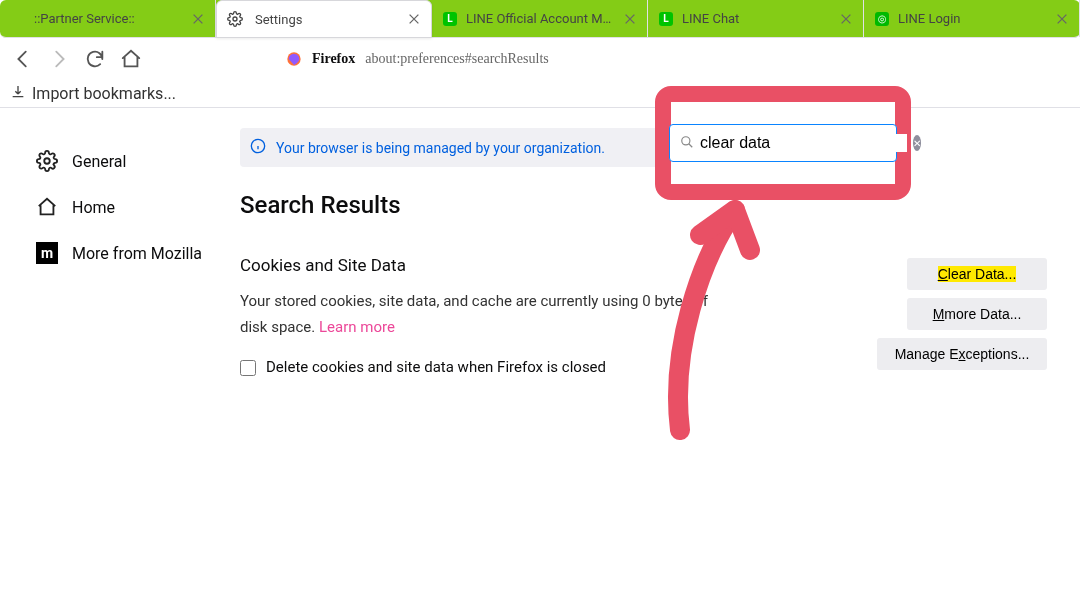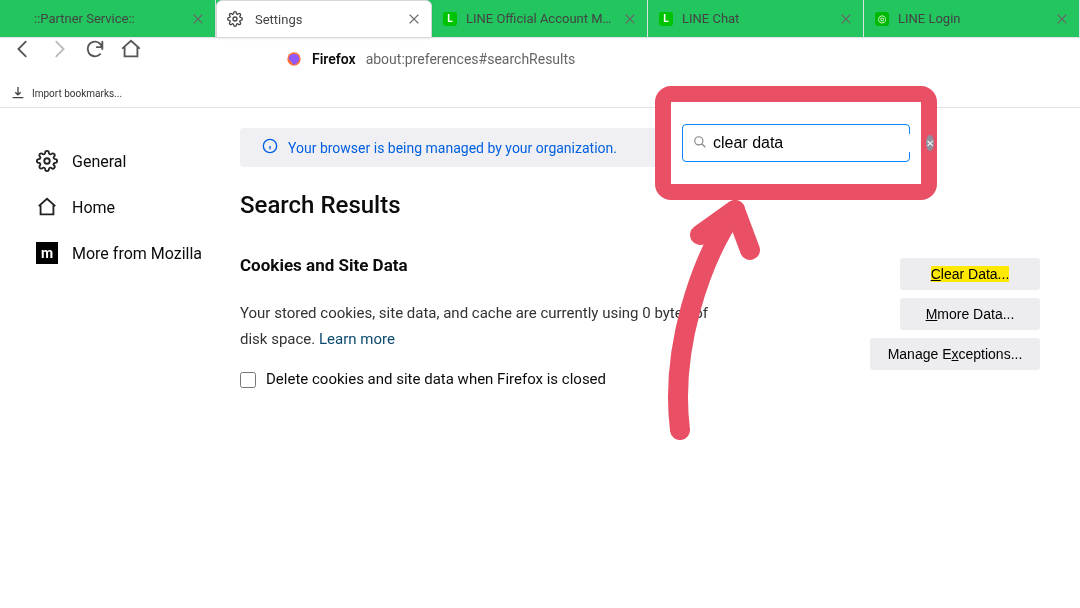--- a/index.html
+++ b/index.html
@@ -1,65 +1,65 @@
 <!DOCTYPE html>
 <html><head>
 <meta charset="utf-8">
 <style>
   * { margin: 0; padding: 0; box-sizing: border-box; }
   body { font-family: -apple-system, BlinkMacSystemFont, "Segoe UI", Roboto, Arial, sans-serif; font-size: 14px; color: #0c0c0d; background: #fff; width: 1080px; height: 608px; overflow: hidden; position: relative; }
 
   
-  .tabstrip { display: flex; align-items: stretch; height: 38px; background: #22c55e; border-bottom: 1px solid #e0e0e6; }
+  .tabstrip { display: flex; align-items: stretch; height: 38px; background: #84cc16; border-bottom: 1px solid #e0e0e6; border-radius: 6px; }
   .tab { display: flex; align-items: center; padding: 0 10px; width: 216px; gap: 8px; border-right: 1px solid #e0e0e6; cursor: pointer; position: relative; color: #444; }
   .tab.active { background: #fff; border-top: 2px solid #0a84ff00; box-shadow: 0 1px 3px rgba(0,0,0,.08); border-bottom: 2px solid #fff; margin-bottom: -1px; border-radius: 6px 6px 0 0; border: 1px solid #d7d7db; gap: 12px; }
   .tab .tab-label { flex: 1; white-space: nowrap; overflow: hidden; text-overflow: ellipsis; font-size: 13px; }
   .tab .favicon { width: 16px; height: 16px; display: flex; align-items: center; justify-content: center; }
   .tab .close { width: 14px; height: 14px; color: #666; }
   .favicon-green { width:14px; height:14px; background:#00c300; border-radius:3px; display:flex; align-items:center; justify-content:center; color:#fff; font-size:10px; font-weight:bold; }
   .favicon-greenalt { width:14px; height:14px; background:#00b900; border-radius:3px; display:flex; align-items:center; justify-content:center; color:#fff; font-size:10px; }
 
   
-  .navbar { display: flex; height: 42px; padding: 0 12px; gap: 14px; border-bottom: 1px solid transparent; }
+  .navbar { display: flex; align-items: center; height: 42px; padding: 0 12px; gap: 14px; border-bottom: 1px solid transparent; font-family: Liberation Serif, serif; }
   .navbtn { width: 22px; height: 22px; display:flex; align-items:center; justify-content:center; color:#666; }
   .urlbar { display:flex; align-items:center; gap:10px; margin-left: 130px; }
   .fx-icon { width:16px; height:16px; }
   .url-host { font-weight:600; }
   .url-path { color:#666; }
 
   
-  .bmbar { display:flex; align-items:center; height: 28px; padding:0 10px; border-bottom:1px solid #e0e0e6; color:#333; font-size:10px; gap:6px;}
+  .bmbar { display:flex; align-items:center; height: 28px; padding:0 10px; border-bottom:1px solid #e0e0e6; color:#333; font-size:16px; gap:6px;}
   .bmbar svg { width:16px; height:16px; }
 
   
   .mainarea { display:flex; height: calc(608px - 38px - 42px - 28px); position:relative; }
   .sidebar { width: 240px; padding: 30px 0 4px 36px; }
   .sidebar-item { display:flex; align-items:center; gap:14px; height:46px; font-size:16px; cursor:pointer; }
   .sidebar-item svg { width:22px; height:22px; }
 
   .content { flex:1; padding: 20px 80px 0 0; position:relative; }
-  .banner { background:#f0f0f4; border-radius:4px; display:flex; align-items:center; gap:10px; padding:10px 22px; margin-bottom:24px; width: 645px; }
+  .banner { background:#f0f0f4; border-radius:4px; display:flex; align-items:center; gap:10px; padding:10px 10px; margin-bottom:24px; width: 645px; }
   .banner span.text { color:#0060df; font-size:14px; }
 
   .page-title { font-size:24px; font-weight:500; margin-bottom:36px; }
-  .section-title { font-weight:700; font-size:17px; margin-bottom:26px; }
+  .section-title { font-weight:400; font-size:17px; margin-bottom:14px; }
   .section-text { font-size:15px; color:#333; line-height:1.7; max-width:480px; }
-  .section-text a { color:#0c4a6e; text-decoration:none; }
+  .section-text a { color:#ec4899; text-decoration:none; }
 
   .checkbox-row { display:flex; align-items:flex-end; gap:10px; margin-top:18px; }
   .checkbox-row input[type=checkbox] { width:16px; height:16px; }
   .checkbox-row label { font-size:15px; }
 
-  .buttons-col { position:absolute; right:40px; top:150px; display:flex; flex-direction:column; gap:8px; align-items:flex-end; }
+  .buttons-col { position:absolute; right:33px; top:150px; display:flex; flex-direction:column; gap:8px; align-items:flex-end; }
   .pref-btn { background:#ededf0; border:none; border-radius:3px; padding:8px 16px; font-size:14px; cursor:pointer; min-width:140px; text-align:center; }
   .pref-btn .hl { background:#ffe900; }
   .pref-btn .ul { text-decoration:underline; }
 
   
-  .highlight-box { position:absolute; top:86px; left:655px; width:282px; height:114px; border:16px solid #e95065; border-radius:16px; z-index:50; background:#fff; display:flex; align-items:center; justify-content:center; }
+  .highlight-box { position:absolute; top:86px; left:655px; width:256px; height:114px; border:16px solid #e95065; border-radius:16px; z-index:50; background:#fff; display:flex; align-items:center; justify-content:center; }
   .search-box-inner { border:1px solid #0a84ff; border-radius:4px; display:flex; align-items:center; padding:6px 10px; width:228px; height:38px; background:#fff; gap:6px;}
   .search-box-inner input { border:none; outline:none; flex:1; font-size:16px; }
   .search-box-inner input::after { content:''; }
   @keyframes blink { 50% { opacity:0; } }
   .clear-x { width:16px;height:16px; background:#8f8f9d; border-radius:50%; display:flex; align-items:center; justify-content:center; color:#fff; font-size:10px;}
 
   
   .arrow-svg { position:absolute; top:180px; left:640px; width:140px; height:260px; z-index:49; pointer-events:none;}
 </style>
 </head>

